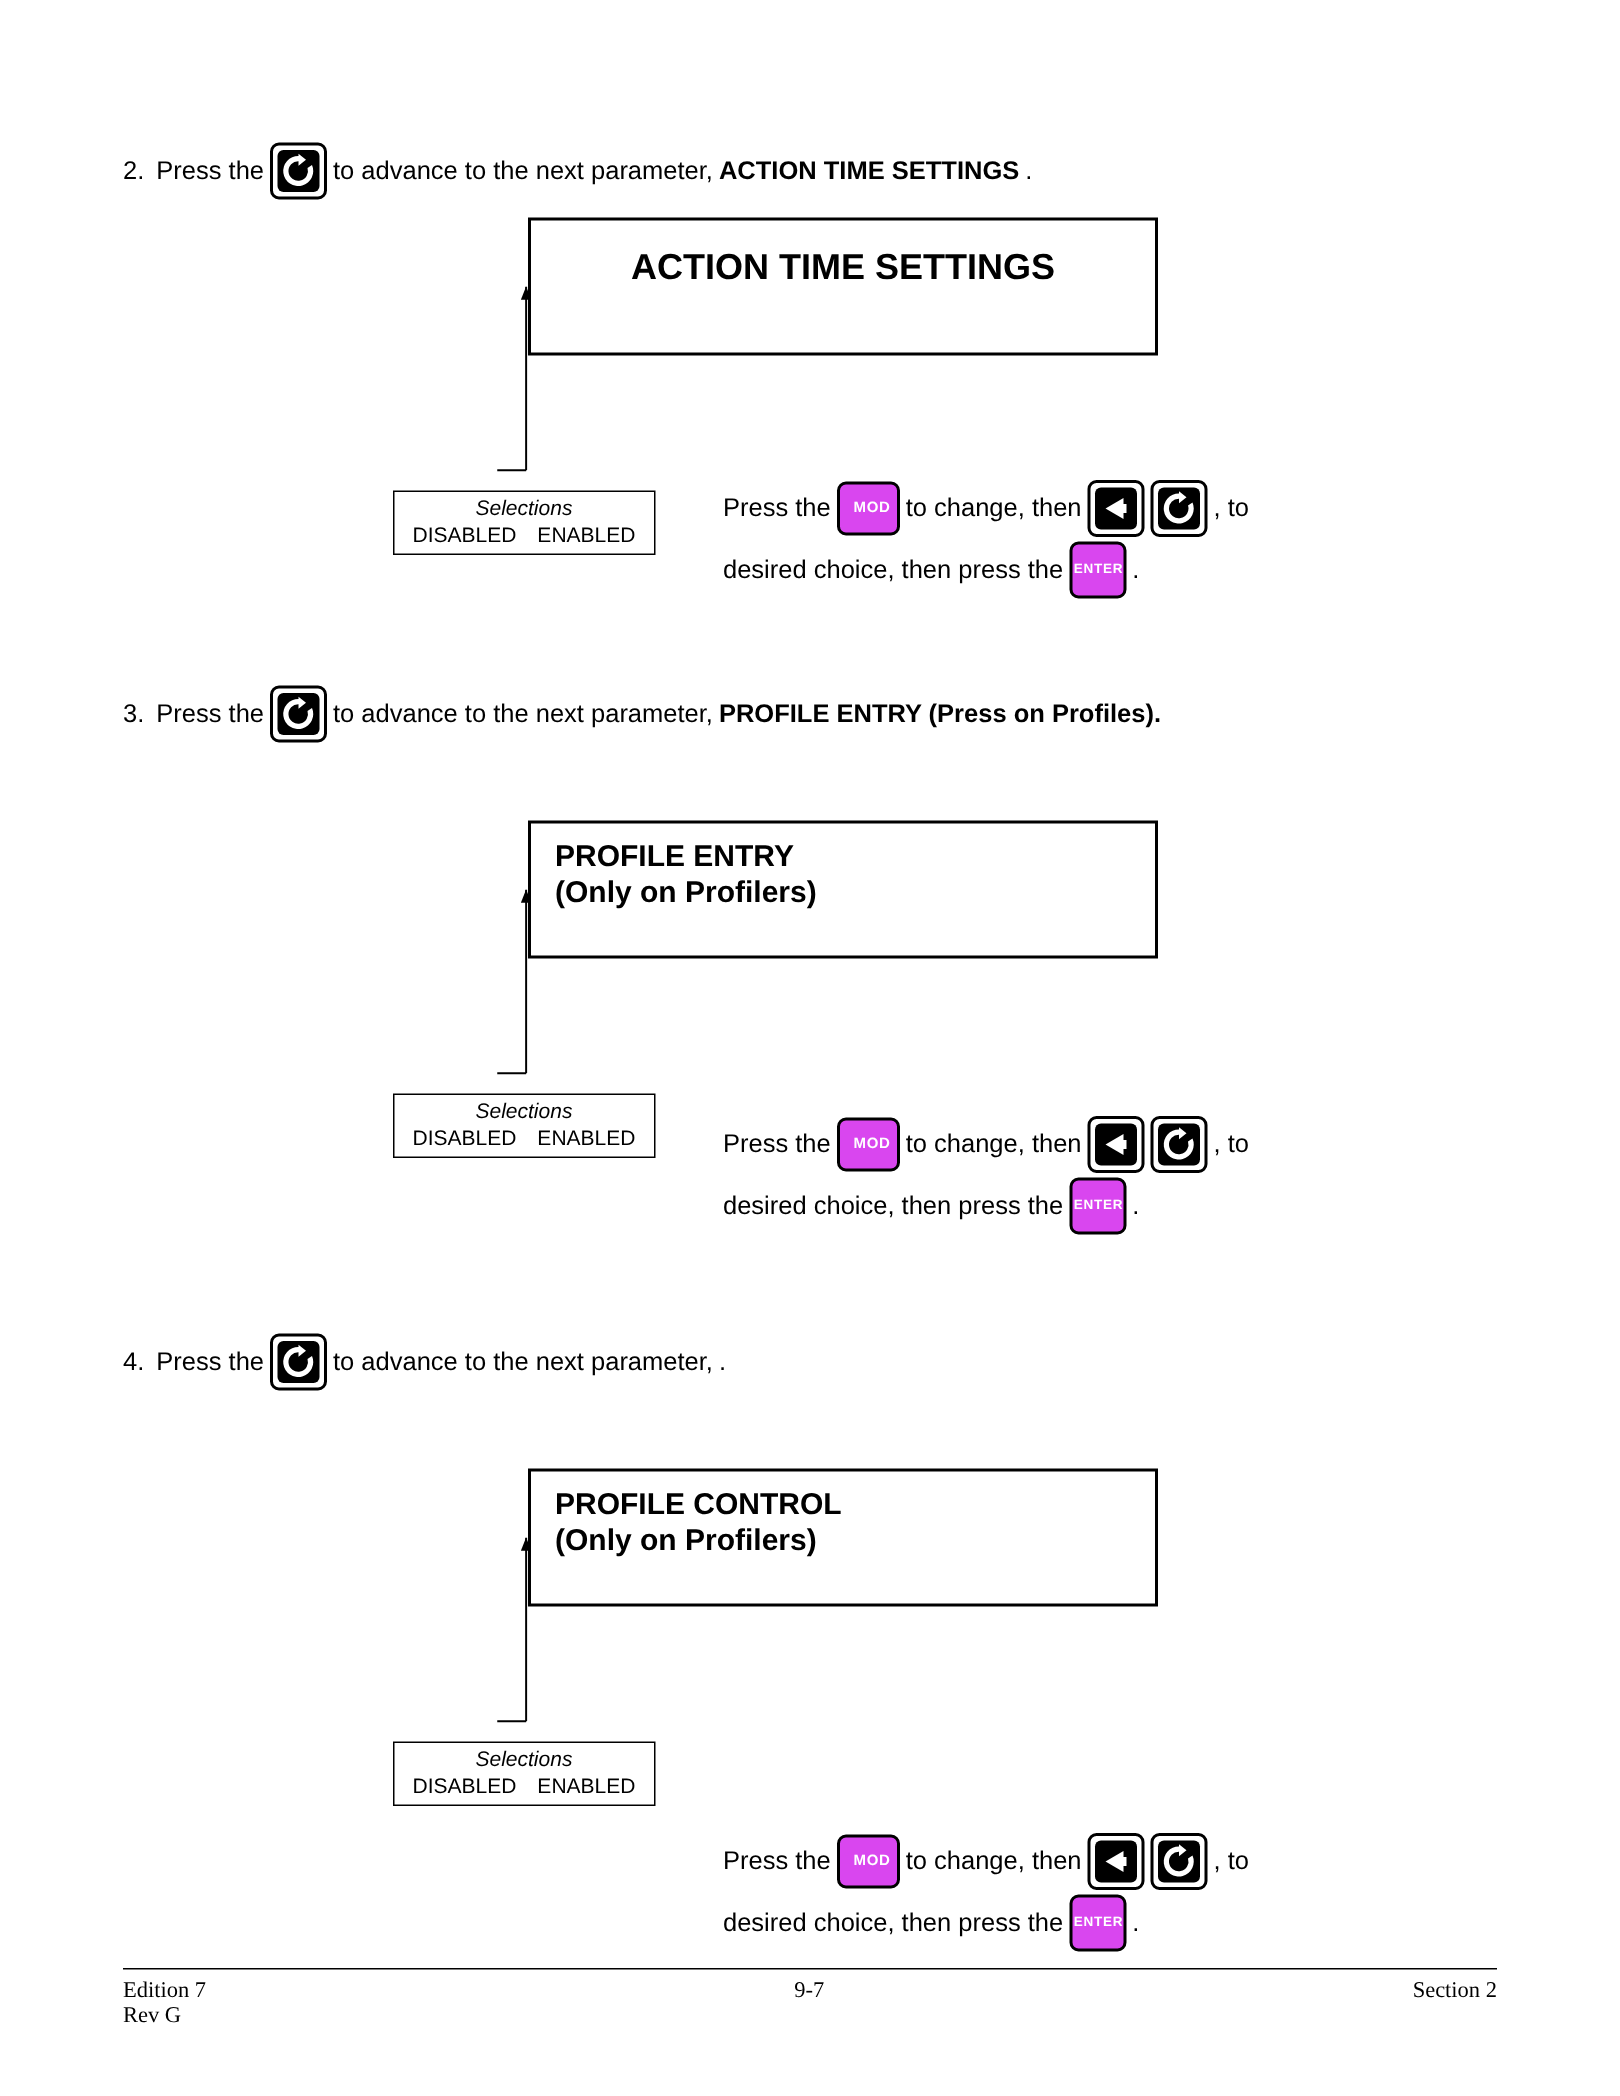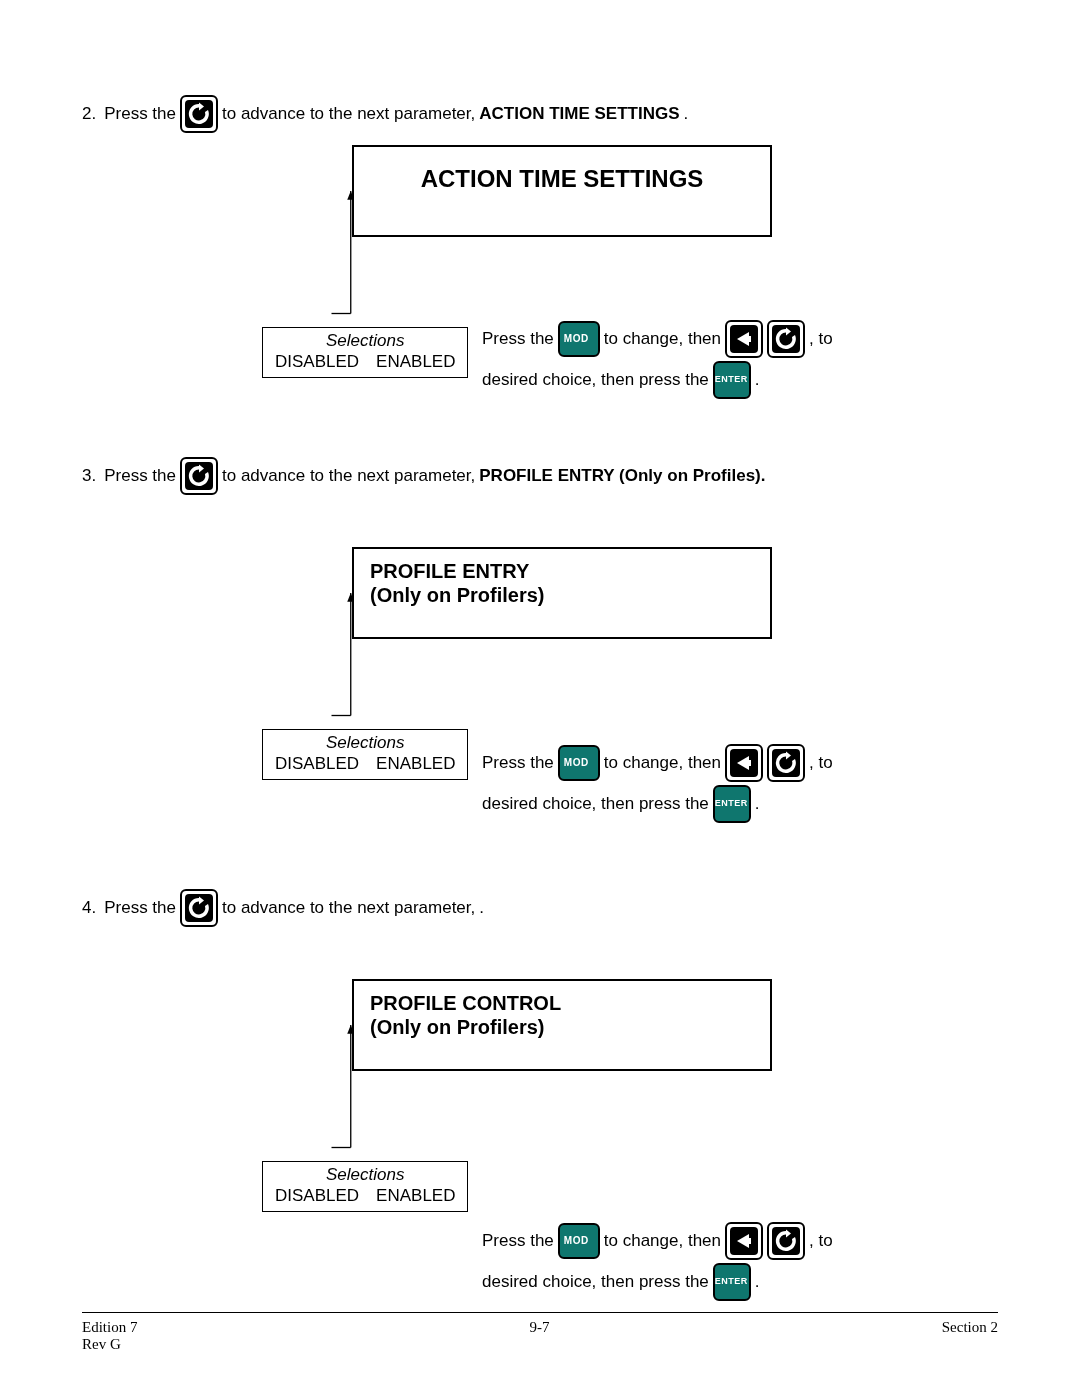--- a/index.html
+++ b/index.html
@@ -34,24 +34,24 @@
     border: 2px solid #000;
     border-radius: 6px;
     padding: 2px;
     background: #fff;
     vertical-align: middle;
   }
   .icon-btn svg { display: block; }
   .key-btn {
     display: inline-flex;
     align-items: center;
-    justify-content: flex-start;
+    justify-content: flex-end;
     border: 2px solid #000;
     border-radius: 6px;
-    background: #0f766e;
+    background: #d946ef;
     color: #fff;
     font-size: 10px;
     font-weight: bold;
     padding: 4px 4px;
     min-width: 30px;
     min-height: 22px;
     vertical-align: middle;
     letter-spacing: 0.5px;
   }
   .key-btn.small { font-size: 9px; min-width: 34px; min-height: 20px; padding: 6px 0; }
@@ -80,21 +80,21 @@
     height: 140px;
     pointer-events: none;
   }
   .selections-box {
     position: absolute;
     left: 180px;
     top: 90px;
     border: 1px solid #000;
     padding: 2px 12px 4px 12px;
     text-align: center;
-    font-size: 17px;
+    font-size: 14px;
     line-height: 1.25;
     background: #fff;
   }
   .selections-box .title { font-style: italic; }
   .instr-block {
     position: absolute;
     left: 400px;
     top: 82px;
     width: 470px;
     font-size: 17px;
@@ -199,21 +199,21 @@
     <div class="step-line">
       <span class="num">3.</span>
       <span>Press the</span>
       <span class="icon-btn">
         <svg width="30" height="30" viewBox="0 0 30 30">
             <rect x="1" y="1" width="28" height="28" rx="4" fill="#000"></rect>
             <path d="M15 5 a10 10 0 1 0 9 6 l-3 2 a6.5 6.5 0 1 1 -6 -4.5 l0 3 5 -4 -5 -4 z" fill="#fff"></path>
           </svg>
       </span>
       <span>to advance to the next parameter,</span>
-      <span class="bold">PROFILE ENTRY (Only on Profiles).</span>
+      <span class="bold">PROFILE ENTRY (Press on Profiles).</span>
     </div>
 
     <div style="height:40px"></div>
 
     <div class="display-box">
       <div>PROFILE ENTRY</div>
       <div>(Only on Profilers)</div>
     </div>
 
     <div class="diagram-row" style="min-height:190px;">

